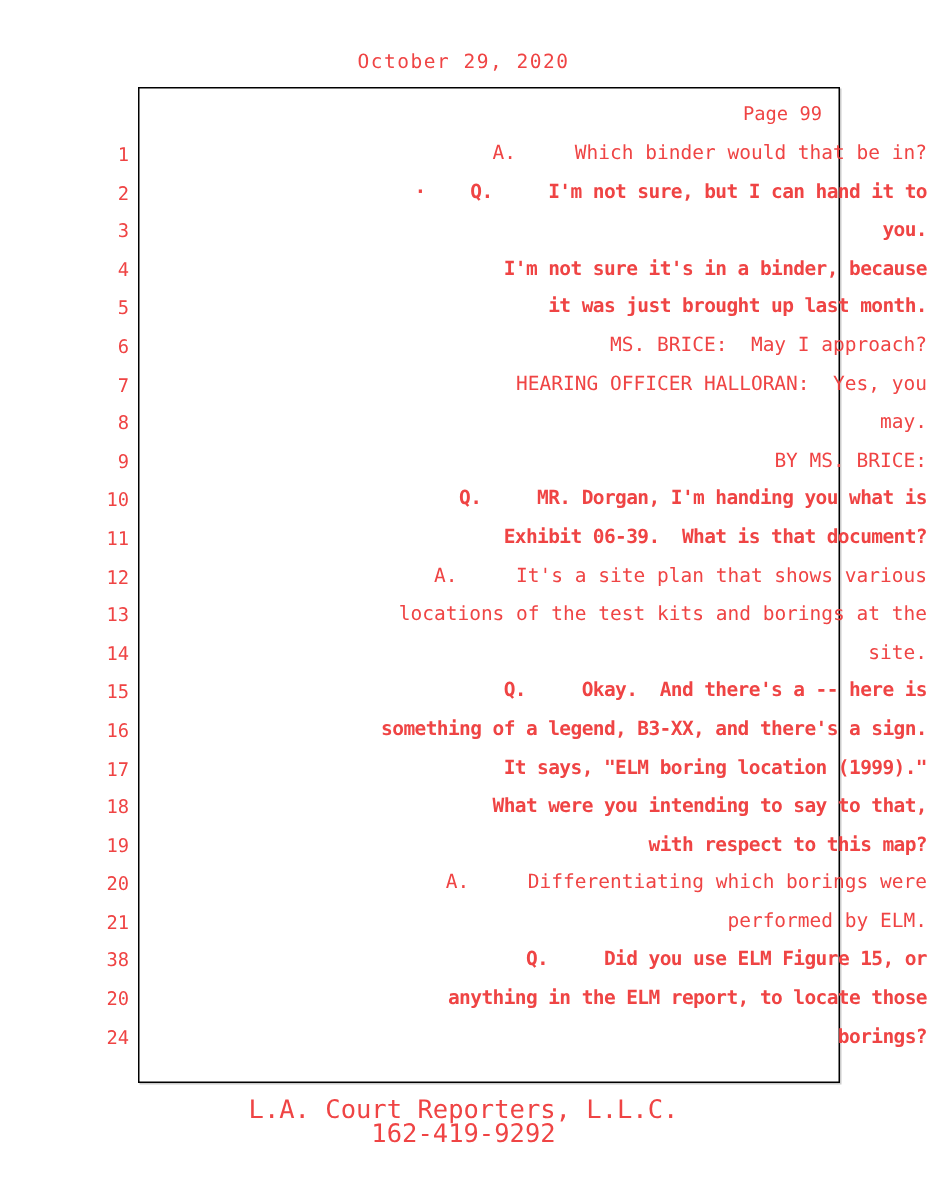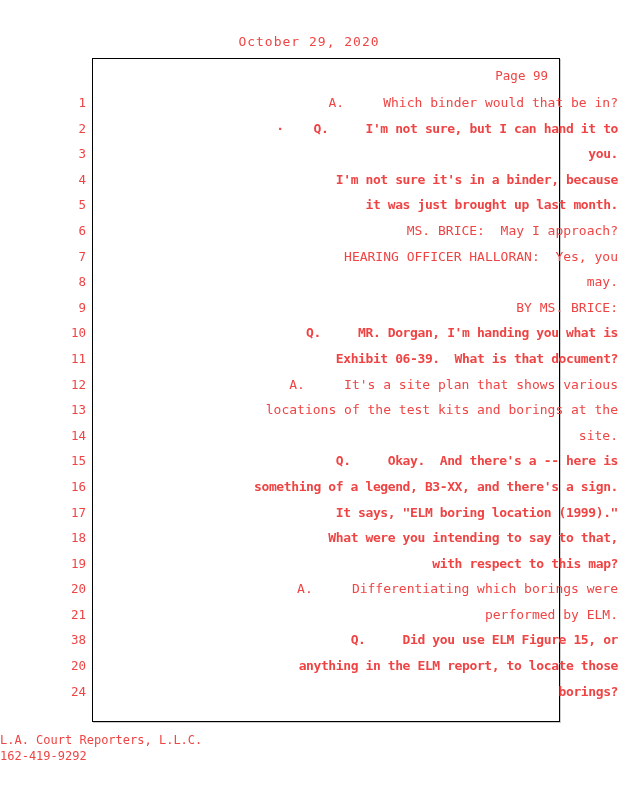--- a/index.html
+++ b/index.html
@@ -69,22 +69,22 @@
   }
   .row.bold .ltext {
     font-weight: bold;
     letter-spacing: -0.4px;
   }
   .footer {
     position: absolute;
     top: 732px;
     left: 0;
     width: 100%;
-    text-align: left;
-    font-size: 12px;
+    text-align: center;
+    font-size: 17px;
     line-height: 16px;
   }
 </style>
 </head>
 <body>
 
 <div class="page">
 
   <div class="date-header">October 29, 2020</div>
 

